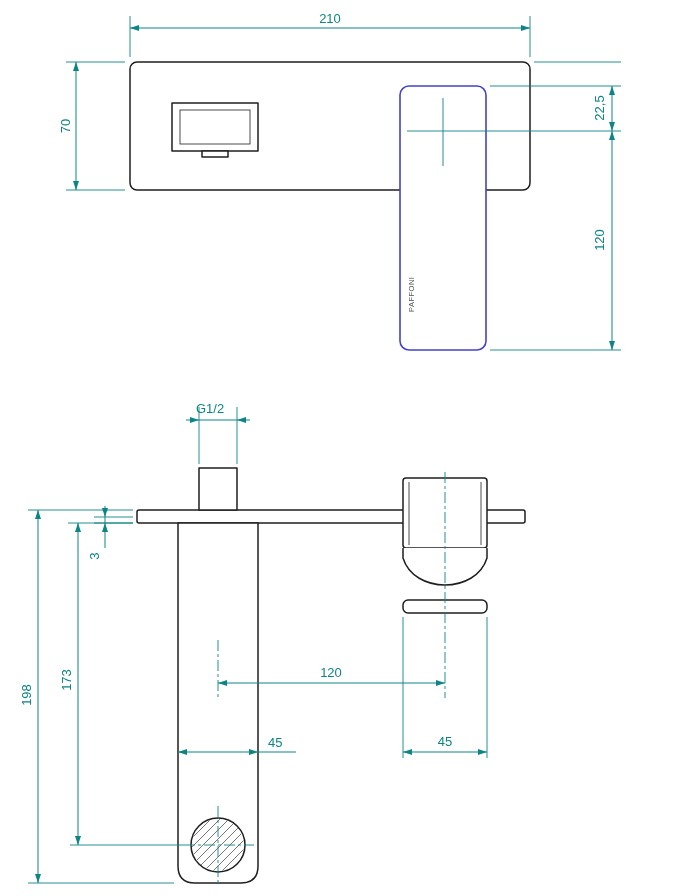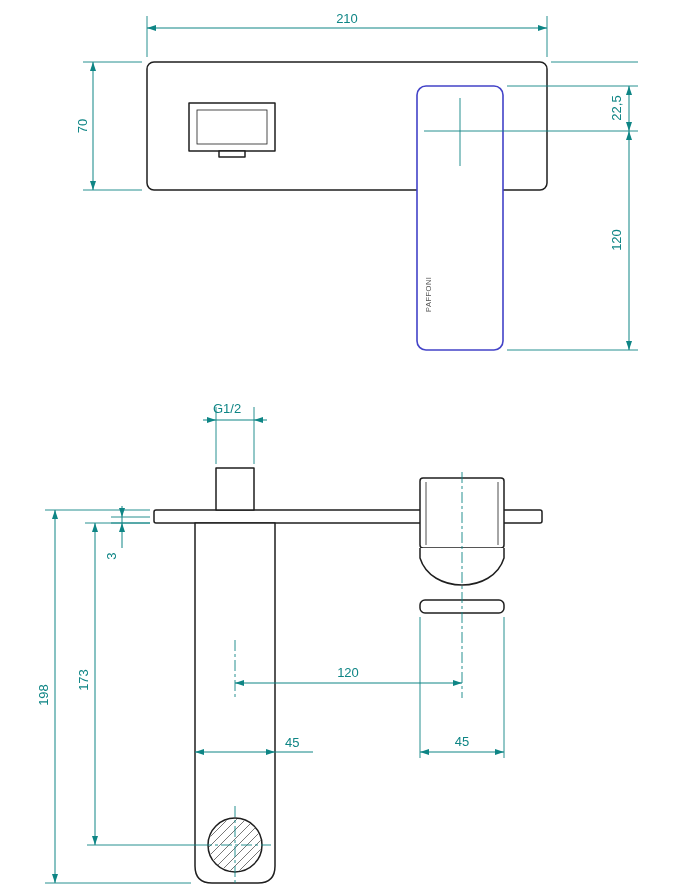--- a/index.html
+++ b/index.html
@@ -1,17 +1,17 @@
 <!DOCTYPE html>
 <html><head>
 <meta charset="utf-8">
 <style>
   html,body{margin:0;padding:0;background:#ffffff;}
   .canvas{position:relative;width:621px;height:896px;background:#ffffff;overflow:hidden;
-          font-family:"Liberation Sans",sans-serif;margin-left:17px;}
+          font-family:"Liberation Sans",sans-serif;}
   svg{position:absolute;left:0;top:0;}
   .olf  {stroke:#1f1f1f;fill:#ffffff;stroke-width:1.5;stroke-linejoin:round;}
   .acc  {stroke:#4343c8;fill:#ffffff;stroke-width:1.6;stroke-linejoin:round;}
   .inner{stroke:#1f1f1f;fill:none;stroke-width:.8;}
   .dim  {stroke:#0e8585;fill:none;stroke-width:1;}
   .thin {stroke-width:.9;}
   .cl   {stroke:#0e8585;fill:none;stroke-width:.9;stroke-dasharray:11 3 3 3;}
   .ar   {fill:#0e8585;stroke:none;}
   .dt   {font-family:"Liberation Sans",sans-serif;font-size:13px;fill:#0e8585;}
   .brand{font-family:"Liberation Sans",sans-serif;font-size:7.5px;fill:#555;letter-spacing:.5px;}

